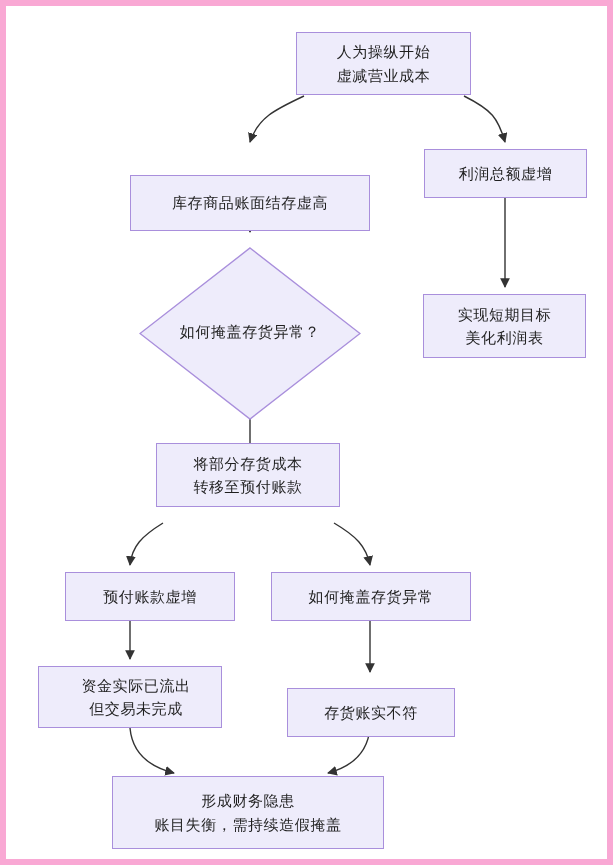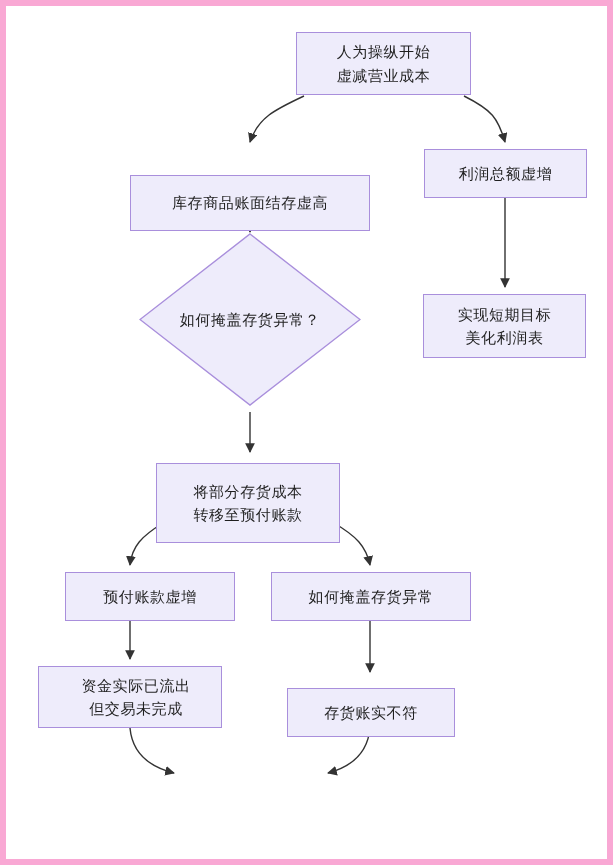--- a/index.html
+++ b/index.html
@@ -107,28 +107,28 @@
 
   <div class="node" style="left:418px; top:143px; width:163px; height:49px;text-align:center;">
     <span>利润总额虚增</span>
   </div>
 
   <div class="node" style="left:417px; top:288px; width:163px; height:64px;">
     <span>实现短期目标
 美化利润表</span>
   </div>
 
-  <div class="node node-decision" style="left:133px; top:227px; width:222px; height:173px;">
+  <div class="node node-decision" style="left:133px; top:241px; width:222px; height:173px;font-family:Liberation Mono, monospace;">
     <svg class="diamond-shape" viewBox="0 0 222 173" preserveAspectRatio="none" xmlns="http://www.w3.org/2000/svg">
       <polygon points="111,1 221,86.5 111,172 1,86.5" fill="#eeecfb" stroke="#a98fdc" stroke-width="1.4"></polygon>
     </svg>
     <span class="diamond-label">如何掩盖存货异常？</span>
   </div>
 
-  <div class="node" style="left:150px; top:457px; width:184px; height:80px;">
+  <div class="node" style="left:150px; top:437px; width:184px; height:64px;">
     <span>将部分存货成本
 转移至预付账款</span>
   </div>
 
   <div class="node" style="left:40px; top:566px; width:170px; height:49px;margin-left:19px;">
     <span>预付账款虚增</span>
   </div>
 
   <div class="node" style="left:265px; top:566px; width:200px; height:49px;">
     <span>如何掩盖存货异常</span>
@@ -136,14 +136,18 @@
 
   <div class="node" style="left:32px; top:660px; width:184px; height:62px;padding-left:12px;">
     <span>资金实际已流出
 但交易未完成</span>
   </div>
 
   <div class="node" style="left:281px; top:673px; width:168px; height:49px;margin-top:9px;">
     <span>存货账实不符</span>
   </div>
 
+  <div class="node" style="left:106px; top:770px; width:272px; height:73px;">
+    <span>形成财务隐患
+账目失衡，需持续造假掩盖</span>
+  </div>
 
 </div>
 
 </body></html>

